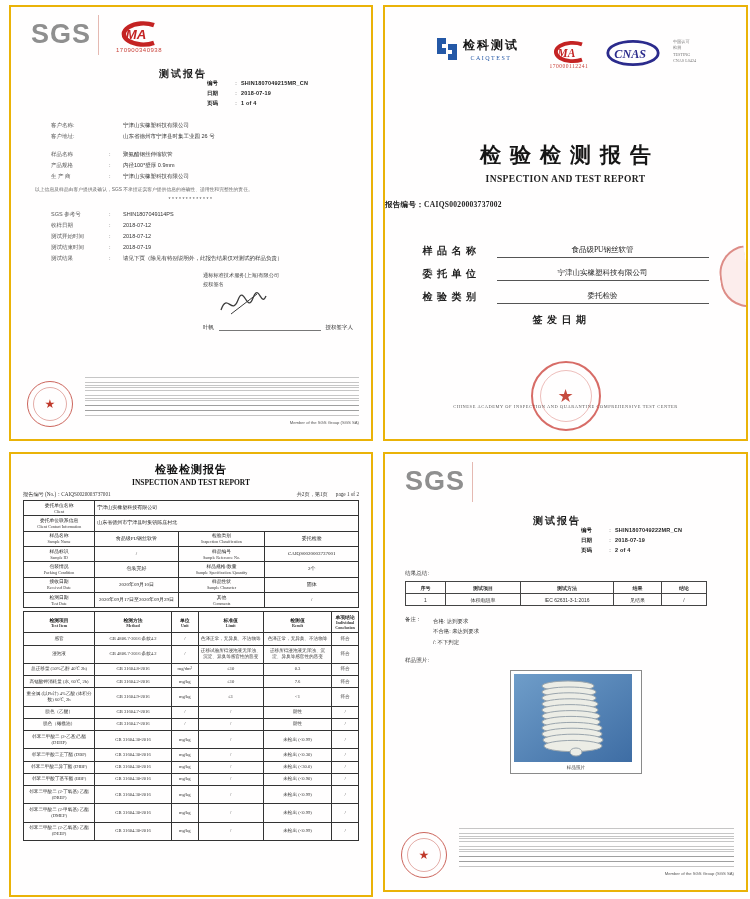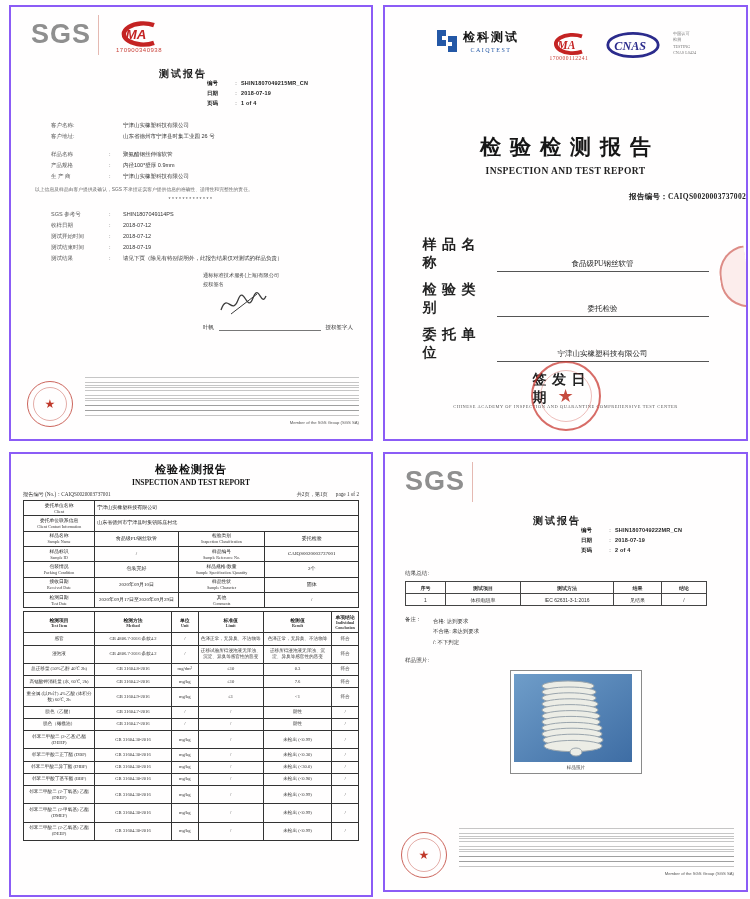--- a/index.html
+++ b/index.html
@@ -1,17 +1,17 @@
 <!DOCTYPE html>
 <html><head>
 <meta charset="utf-8">
 <style>
   html,body{margin:0;padding:0;background:#ffffff;}
   .canvas{position:relative;width:750px;height:899px;background:#fff;font-family:"Liberation Sans",sans-serif;color:#333;overflow:hidden;}
-  .panel{position:absolute;background:#fffefe;border:2px solid #8b5cf6;box-sizing:border-box;overflow:hidden;}
+  .panel{position:absolute;background:#fffefe;border:2px solid #eab308;box-sizing:border-box;overflow:hidden;}
   #doc1{left:9px;top:5px;width:364px;height:436px;}
   #doc2{left:383px;top:5px;width:365px;height:436px;}
   #doc3{left:9px;top:452px;width:364px;height:445px;font-family:"Liberation Serif",serif;}
   #doc4{left:383px;top:452px;width:365px;height:440px;}
 
   
   .logo-row{display:flex;align-items:flex-start;margin:12px 0 0 18px;height:44px;}
   .sgs-logo{font-size:27px;font-weight:bold;color:#8f8f8f;letter-spacing:1px;line-height:1;position:relative;padding:2px 6px 0 2px;}
   .sgs-logo::after{content:"";position:absolute;right:-2px;top:-4px;width:1px;height:40px;background:#e5b9b2;}
   .cma-block{margin-left:14px;text-align:center;}
@@ -64,36 +64,36 @@
   .sthead > span:nth-child(5),.strow > span:nth-child(5){width:15%;}
   .notes-block{display:flex;margin:10px 0 0 20px;}
   .notes-label{font-size:5.4px;width:28px;color:#333;}
   .note-line{font-size:5.4px;line-height:1.9;color:#333;}
   .photo-frame{width:124px;margin:5px auto 0 125px;border:1px solid #8a8a8a;background:#fff;padding:3px 3px 0 3px;}
   .photo-svg{display:block;width:118px;height:88px;}
   .photo-caption{text-align:center;font-size:4.6px;color:#333;padding:3px 0;}
 
   
   #doc2{font-family:"Liberation Serif",serif;}
-  .caiq-logo-row{display:flex;align-items:flex-start;justify-content:center;margin-top:22px;gap:12px;}
+  .caiq-logo-row{display:flex;align-items:flex-start;justify-content:center;margin-top:30px;gap:12px;}
   .caiq-brand{display:flex;align-items:center;gap:4px;}
   .caiq-icon{width:24px;height:24px;}
   .caiq-zh{font-size:12px;font-weight:bold;color:#111;letter-spacing:2px;font-family:"Liberation Serif",serif;}
   .caiq-en{font-size:6px;color:#2458a6;letter-spacing:1.5px;text-align:center;margin-top:1px;}
   .cma-mini{text-align:center;margin-top:2px;}
   .cma-mini .cma-svg{width:48px;height:26px;}
   .cma-mini .cma-num{font-size:5.5px;}
   .cnas-svg{width:56px;height:28px;margin-top:2px;}
   .cnas-side{font-size:4.2px;color:#777;line-height:1.5;margin-top:2px;}
   .big-title{margin:72px 0 0 0;text-align:center;font-size:21px;font-weight:bold;color:#161616;letter-spacing:9px;text-indent:9px;}
   .big-sub{text-align:center;font-size:9.5px;font-weight:bold;color:#222;margin-top:5px;letter-spacing:.4px;}
-  .report-no{text-align:right;font-size:7.5px;font-weight:bold;color:#222;margin-top:16px;letter-spacing:.3px;}
+  .report-no{text-align:left;font-size:7.5px;font-weight:bold;color:#222;margin-top:16px;letter-spacing:.3px;}
   .cover-fields{margin-top:34px;}
   .cf-row{display:flex;justify-content:center;align-items:flex-end;margin-bottom:9px;}
-  .cf-label{width:66px;font-size:14px;font-weight:bold;color:#222;letter-spacing:1px;}
+  .cf-label{width:66px;font-size:10px;font-weight:bold;color:#222;letter-spacing:1px;}
   .cf-value{width:212px;border-bottom:1px solid #555;text-align:center;font-size:7.5px;color:#222;padding-bottom:2px;margin-left:8px;}
   .edge-stamp{position:absolute;right:-2px;top:240px;width:26px;height:58px;border:2px solid rgba(195,60,52,.55);border-right:none;border-radius:58px 0 0 58px;background:rgba(222,90,78,.10);transform:rotate(-8deg);}
   .org-block{position:absolute;left:0;right:0;bottom:30px;text-align:center;}
   .org-stamp{position:absolute;left:50%;top:-40px;transform:translateX(-50%);width:66px;height:66px;border:2px solid rgba(198,48,40,.78);border-radius:50%;display:flex;align-items:center;justify-content:center;z-index:2;opacity:.9;}
   .org-stamp::after{content:"";position:absolute;inset:7px;border:1px solid rgba(198,48,40,.35);border-radius:50%;}
   .org-star{color:#c0392b;font-size:18px;line-height:1;}
   .org-zh{position:relative;z-index:1;font-size:12.5px;font-weight:bold;color:#1c1c1c;letter-spacing:1px;}
   .org-en{position:relative;z-index:1;font-size:4.4px;color:#555;letter-spacing:.6px;margin-top:3px;}
 
   
@@ -285,26 +285,26 @@
     <div class="big-sub">INSPECTION AND TEST REPORT</div>
     <div class="report-no">
       <span>报告编号：</span><span>CAIQS0020003737002</span>
     </div>
     <div class="cover-fields">
         <div class="cf-row">
         <span class="cf-label">样 品 名 称</span>
         <span class="cf-value">食品级PU钢丝软管</span>
       </div>
         <div class="cf-row">
+        <span class="cf-label">委 托 单 位</span>
+        <span class="cf-value">宁津山实橡塑科技有限公司</span>
+      </div>
+        <div class="cf-row">
         <span class="cf-label">检 验 类 别</span>
         <span class="cf-value">委托检验</span>
-      </div>
-        <div class="cf-row">
-        <span class="cf-label">委 托 单 位</span>
-        <span class="cf-value">宁津山实橡塑科技有限公司</span>
       </div>
         <div class="cf-row">
         <span class="cf-label">签 发 日 期</span>
       </div>
       </div>
     <div class="edge-stamp"></div>
     <div class="org-block">
       <div class="org-stamp">
           <span class="org-star">★</span>
         </div>

